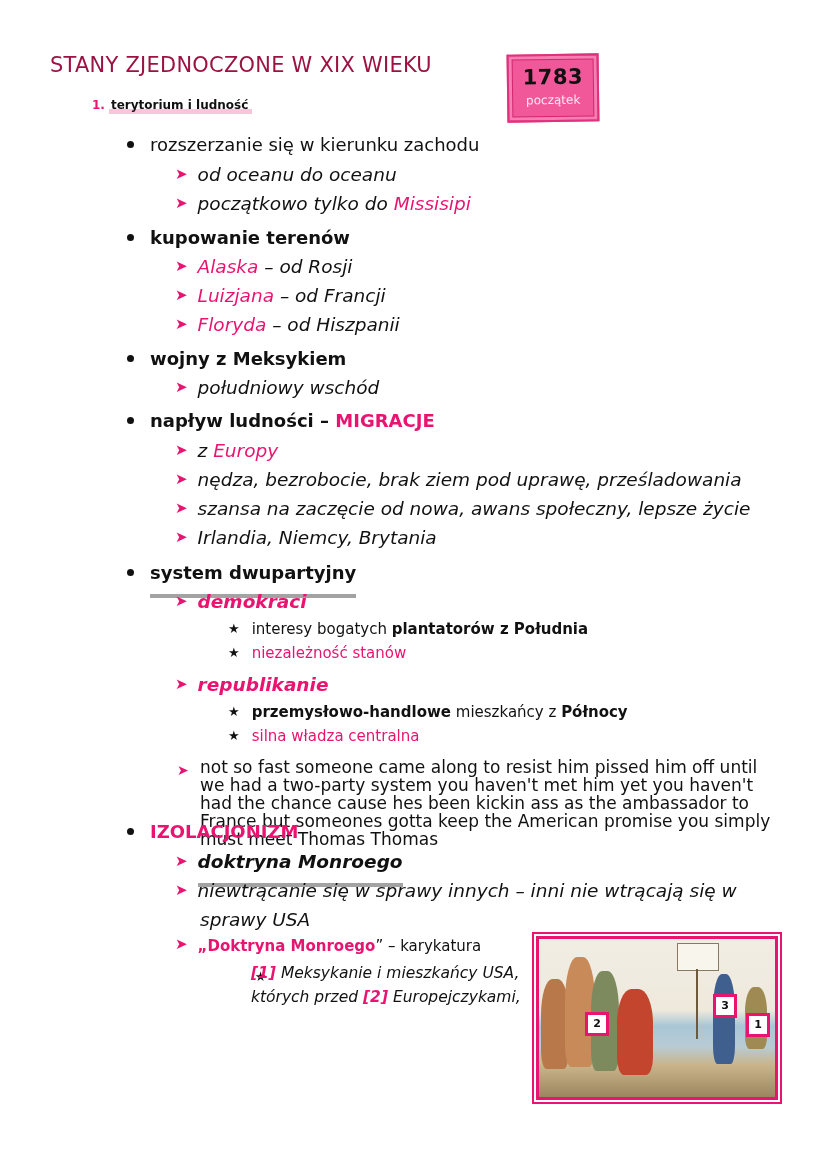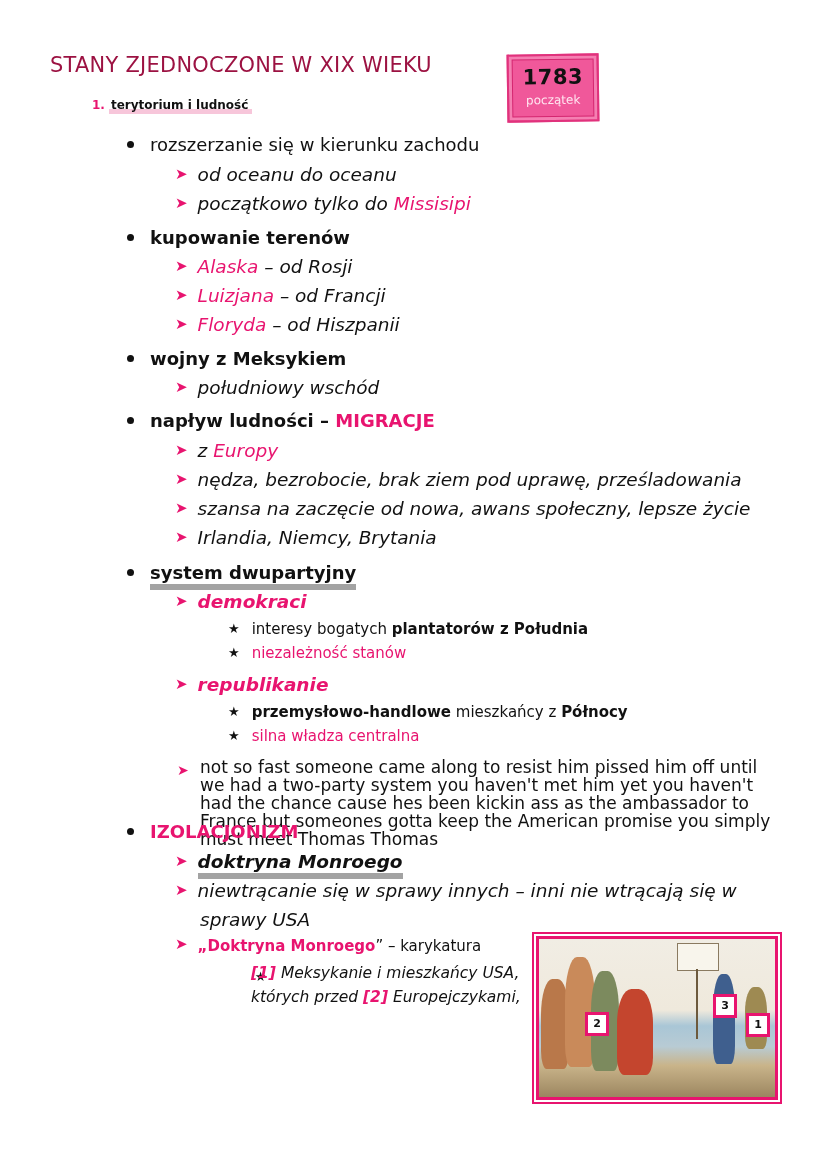--- a/index.html
+++ b/index.html
@@ -17,21 +17,21 @@
   .sec .lbl { color: #111; background: linear-gradient(to bottom, transparent 70%, #f7c6da 70%); padding: 0 4px 2px 2px; }
   .row { position: absolute; white-space: nowrap; line-height: 1; }
   .l1 { left: 127px; font-size: 18px; }
   .l2 { left: 175px; font-size: 18.5px; font-style: italic; }
   .l3 { left: 228px; font-size: 15px; }
   .bullet { display: inline-block; width: 7px; height: 7px; border-radius: 50%; background: #111; vertical-align: middle; margin-right: 16px; position: relative; top: -2px; }
   .arrow { display: inline-block; color: #e8146f; font-style: normal; font-size: 15px; margin-right: 10px; position: relative; top: -2px; }
   .star { display: inline-block; color: #111; font-size: 13px; margin-right: 12px; font-style: normal; position: relative; top: -1px; }
   .pink { color: #e8146f; }
   .b { font-weight: 700; }
-  .ul-pink { border-bottom: 6px solid #a3a3a3; padding-bottom: 1px; }
+  .ul-pink { border-bottom: 4px solid #a3a3a3; padding-bottom: 11px; }
   .small-note { left: 200px; font-size: 17px; line-height: 18px; white-space: normal; width: 580px; }
   .cartoon { left: 536px; top: 936px; width: 236px; height: 158px; border: 3px solid #e8146f; box-shadow: 0 0 0 2px #fff, 0 0 0 4px #e8146f; overflow: hidden;
              background: linear-gradient(180deg, #f1ede4 0%, #efe9dc 45%, #a9c6d6 55%, #b8cbd4 68%, #c9b48a 80%, #9c8660 100%); }
   .c-sign { position:absolute; left: 138px; top: 4px; width: 40px; height: 26px; background: #f8f5ec; border: 1px solid #8a7a60; }
   .c-post { position:absolute; left: 157px; top: 30px; width: 2px; height: 70px; background: #6d5a3d; }
   .c-fig { position:absolute; border-radius: 40% 40% 20% 20%; }
   .marker { position: absolute; width: 18px; height: 18px; background: #fff; border: 3px solid #e8146f; font-size: 11px; font-weight: 700; text-align: center; line-height: 18px; color: #111; }
 </style>
 </head>
 <body>

